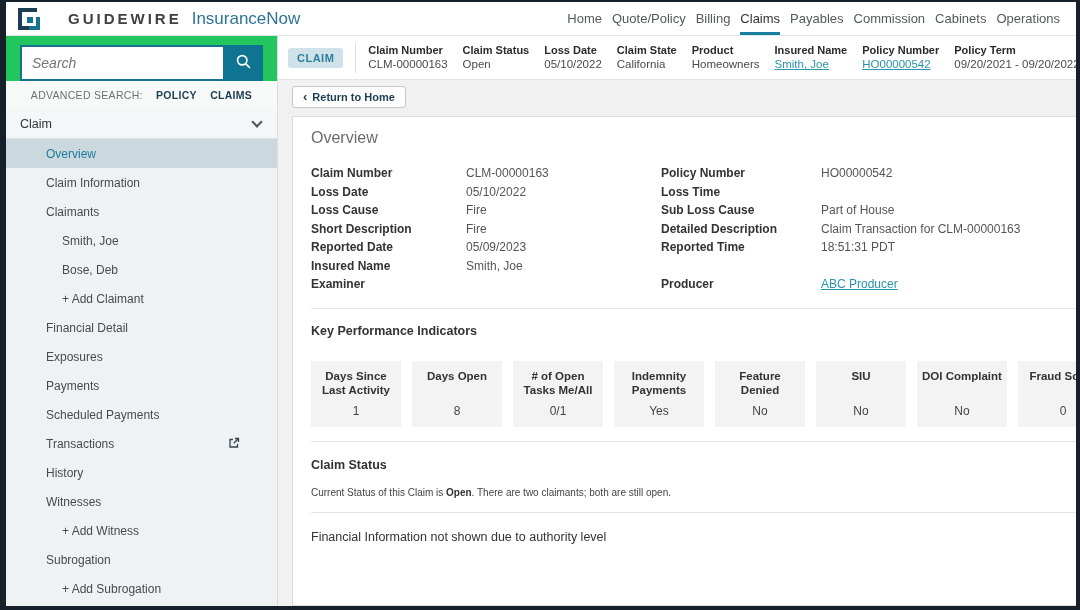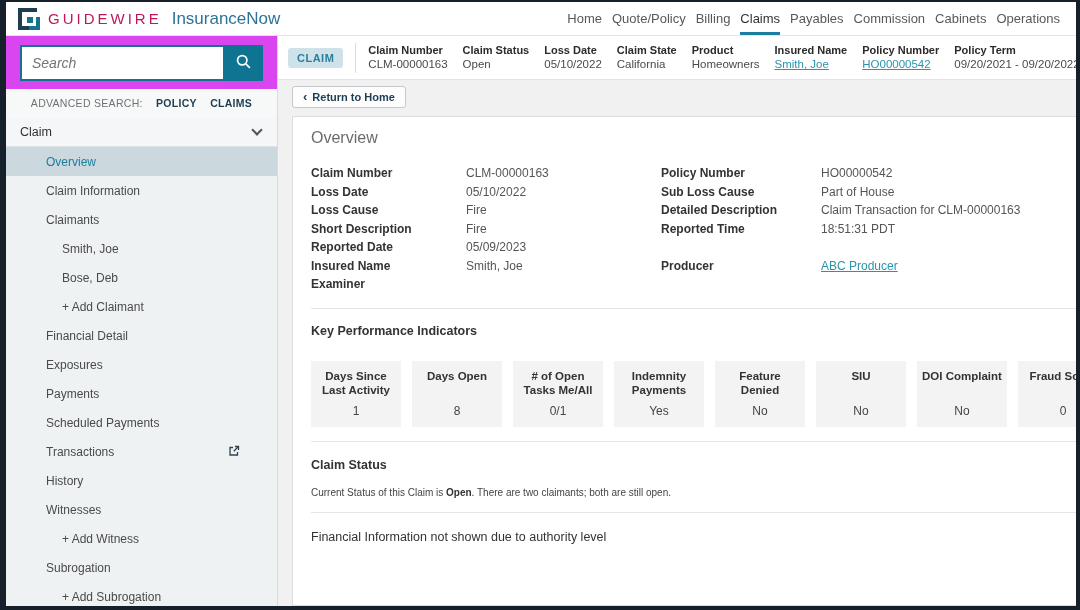--- a/index.html
+++ b/index.html
@@ -16,34 +16,34 @@
             padding:0 16px 0 12px; border-bottom:1px solid #e3e6e8; }
   .logo { display:flex; align-items:center; gap:8px; }
   .gw-mark { position:relative; width:22px; height:22px; flex:0 0 22px; }
   .gw-mark span { position:absolute; }
   .gwm-top   { left:0; top:0; width:19px; height:4px; background:#1d3d52; }
   .gwm-left  { left:0; top:0; width:4px;  height:22px; background:#1d3d52; }
   .gwm-botl  { left:0; top:18px; width:11px; height:4px; background:#1d3d52; }
   .gwm-botr  { left:11px; top:18px; width:11px; height:4px; background:#15738f; }
   .gwm-right { left:18px; top:9px; width:4px; height:13px; background:#15738f; }
   .gwm-core  { left:9px; top:9px; width:6px; height:6px; background:#15738f; }
-  .logo-company { font-size:15px; font-weight:normal; letter-spacing:3px; color:#be185d; }
+  .logo-company { font-size:15px; font-weight:bold; letter-spacing:3px; color:#404040;margin-left:20px; }
   .logo-product { font-size:17px; color:#2e7396; margin-left:2px; }
   .main-nav { margin-left:auto; display:flex; height:100%; align-items:stretch; gap:10px; }
   .nav-item { display:flex; align-items:center; font-size:13px; color:#55595c;
               cursor:pointer; border-bottom:3px solid transparent; padding-top:3px; }
   .nav-item.active { color:#333; border-bottom-color:#1a7f9e; }
 
   
   .cols { display:flex; height:570px; }
 
   
   .sidebar { width:272px; flex:0 0 272px; background:#eff2f3;
              border-right:1px solid #d8dcde; overflow:hidden; }
-  .search-wrap { padding:9px 14px 8px 14px; background:#d946ef; }
+  .search-wrap { padding:9px 14px 0 14px; background:#22c55e; }
   .search-row { display:flex; height:36px; }
   .search-input { flex:1; border:2px solid #15738f; border-right:none; background:#fff;
                   font-family:"Liberation Sans", sans-serif; font-style:italic;
                   font-size:14px; color:#666; padding:0 10px; outline:none; min-width:0; }
   .search-btn { width:40px; background:#0e7491; border:none; cursor:pointer;
                 display:flex; align-items:center; justify-content:center; }
   .adv-row { text-align:center; padding:8px 0 9px 0; font-size:10.5px; color:#6b7377;
              letter-spacing:0.3px; background:#f7f9f9; }
   .adv-link { color:#1d3d52; font-weight:bold; margin-left:10px; cursor:pointer;text-align:center; }
   .side-section { display:flex; align-items:center; justify-content:space-between;
@@ -268,20 +268,24 @@
               <span class="flabel">Examiner</span>
               <span class="fvalue"></span>
             </div>
           </div>
           <div class="fcol-right">
             <div class="frow">
               <span class="flabel">Policy Number</span>
               <span class="fvalue">HO00000542</span>
             </div>
             <div class="frow">
+              <span class="flabel">Loss Time</span>
+              <span class="fvalue"></span>
+            </div>
+            <div class="frow">
               <span class="flabel">Sub Loss Cause</span>
               <span class="fvalue">Part of House</span>
             </div>
             <div class="frow">
               <span class="flabel">Detailed Description</span>
               <span class="fvalue">Claim Transaction for CLM-00000163</span>
             </div>
             <div class="frow">
               <span class="flabel">Reported Time</span>
               <span class="fvalue">18:51:31 PDT</span>

